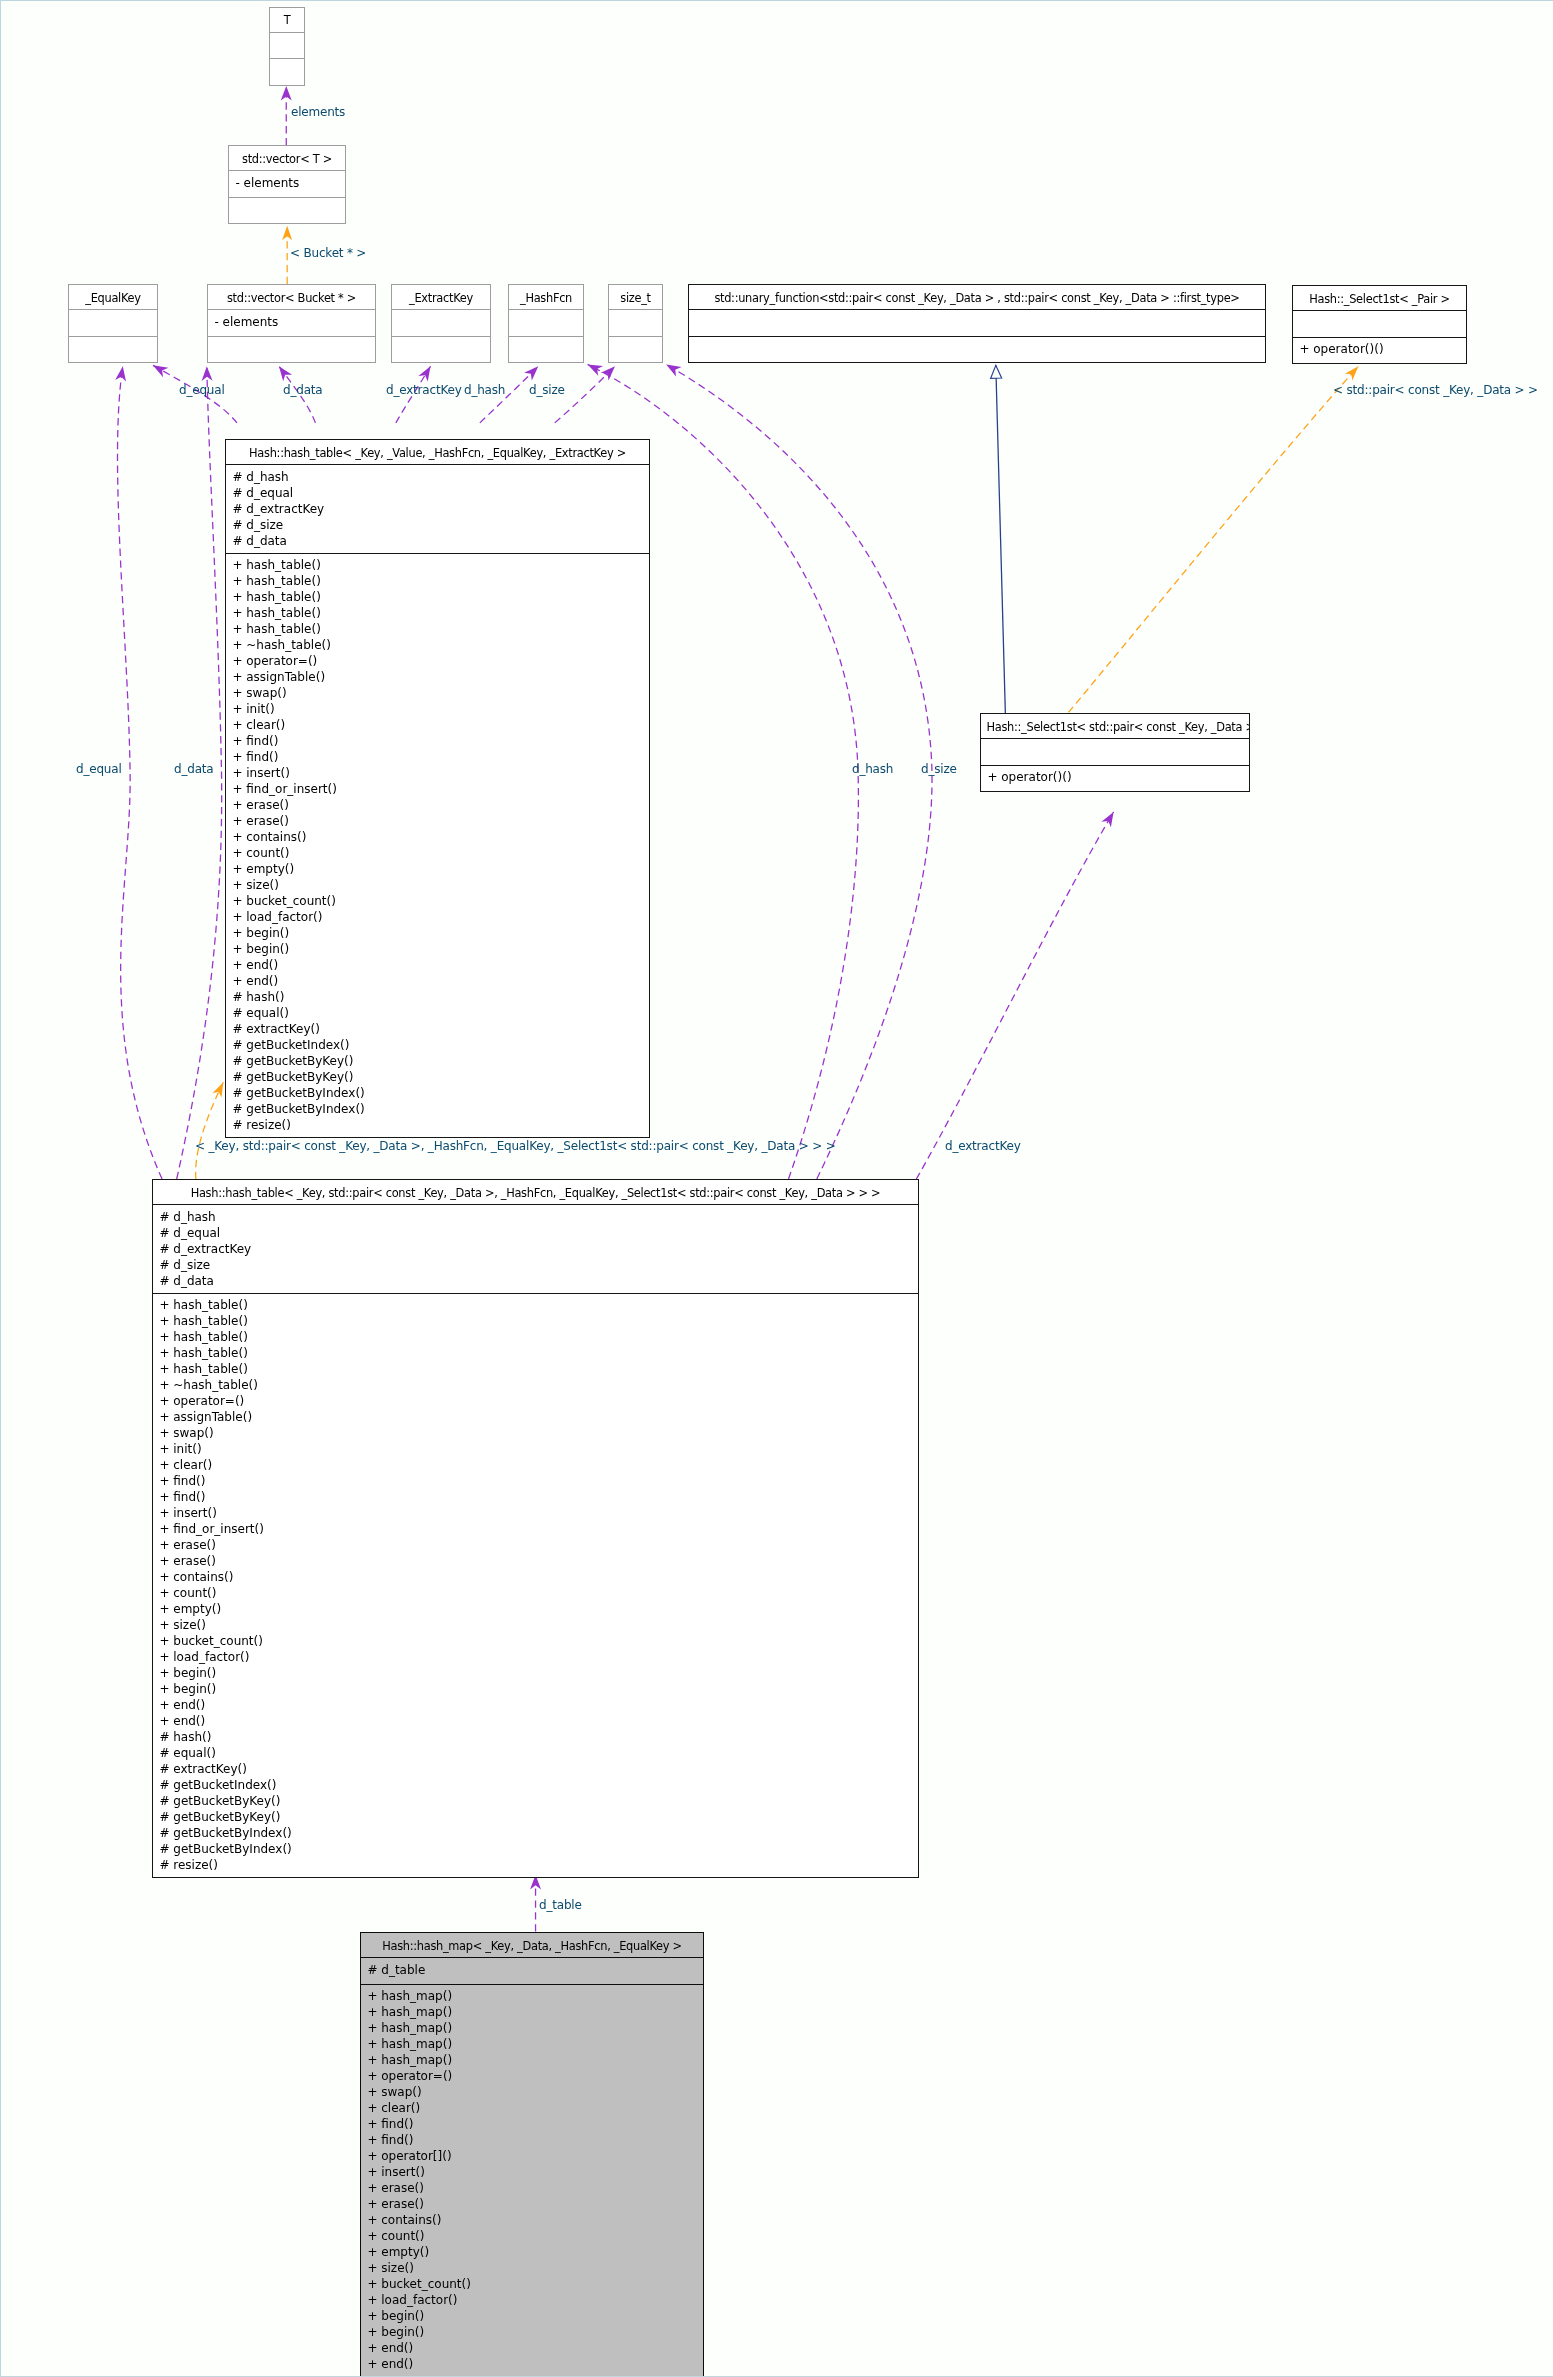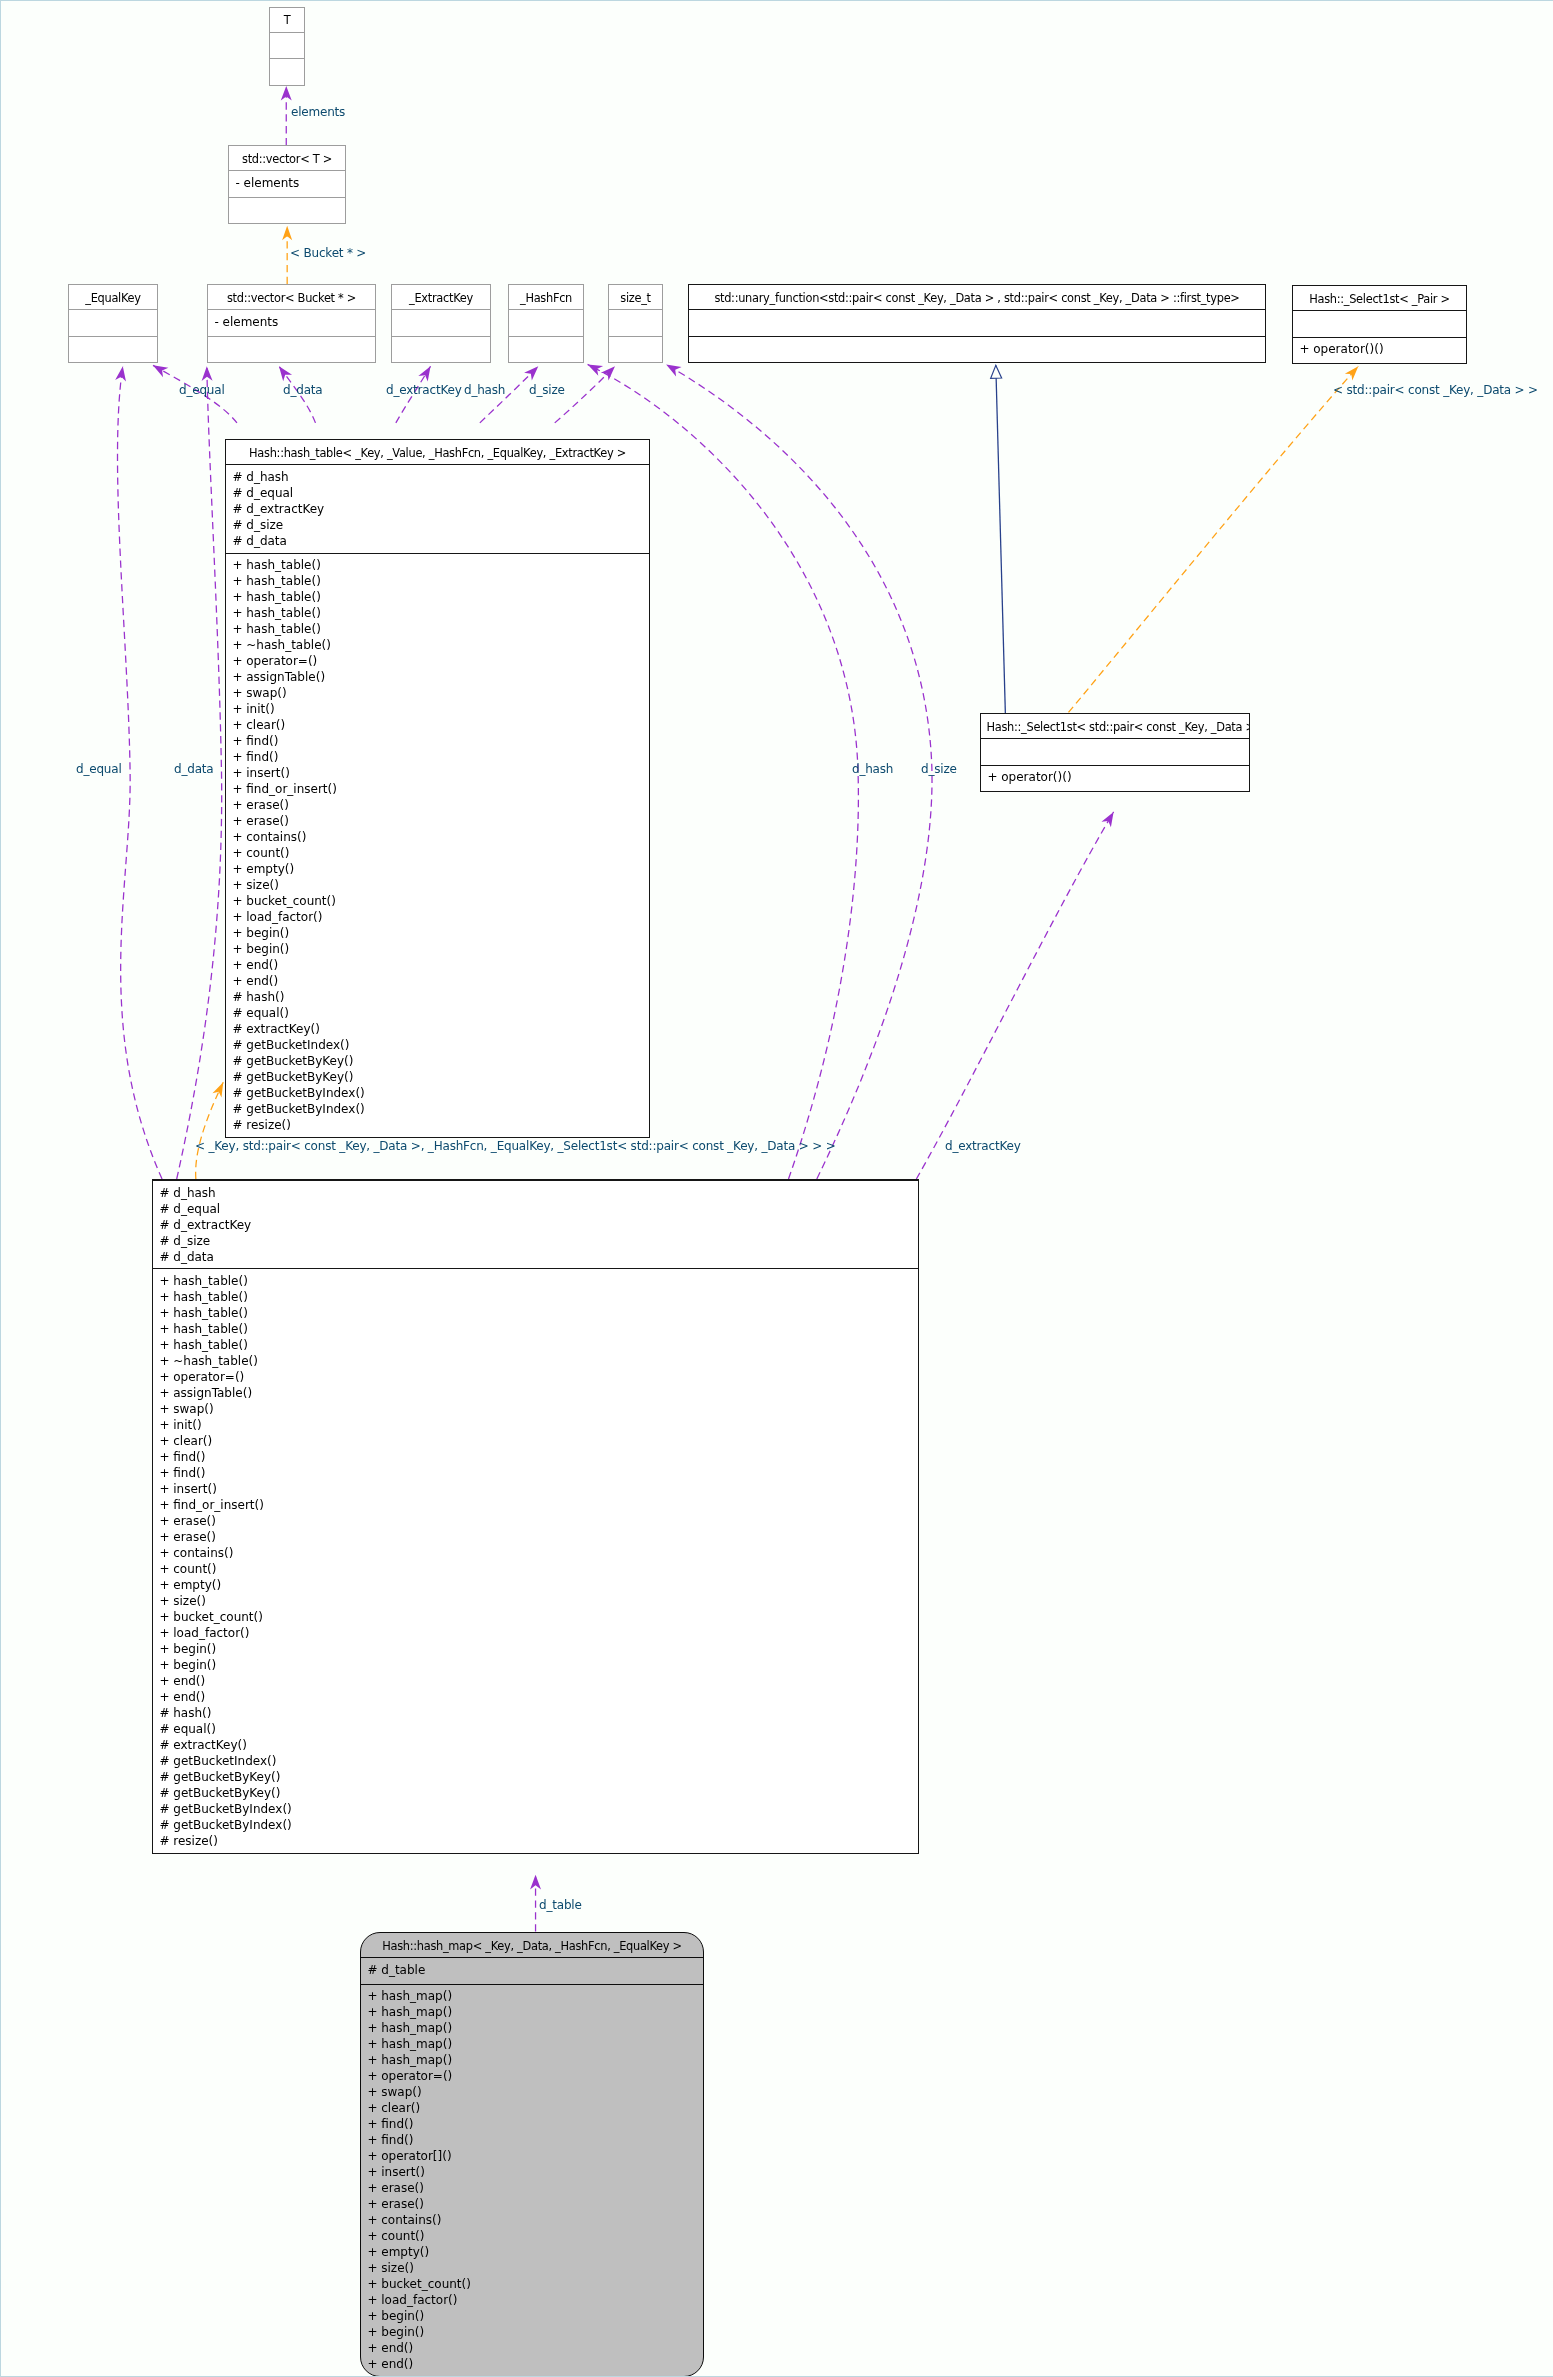--- a/index.html
+++ b/index.html
@@ -24,21 +24,21 @@
     position:absolute;
     --bc:#9d9d9d;
     background:#fff;
     border:0.9px solid var(--bc);
     color:#000;
     font-size:12px;
     line-height:16px;
     box-sizing:border-box;
   }
   .node.dark{--bc:#161616;}
-  .node.current{--bc:#0d0d0d;border-width:1.8px;background:var(--cg);border-radius:20px;}
+  .node.current{--bc:#0d0d0d;border-width:1.8px;background:var(--cg);}
   .node .title{
     padding:4.6px 5.5px 3.7px 5.5px;
     text-align:center;
     white-space:nowrap;
     overflow:hidden;
     letter-spacing:-0.3px;
     font-size:11.4px;
   }
   .node .sec{
     border-top:0.9px solid var(--bc);
@@ -206,20 +206,21 @@
 
   <div class="node dark" style="left:979px;top:712px;width:270px;">
     <div class="title">Hash::_Select1st&lt; std::pair&lt; const _Key, _Data &gt; &gt;</div>
     <div class="sec"></div>
     <div class="sec">
         <div class="m">+ operator()()</div>
       </div>
   </div>
 
   <div class="node dark" style="left:151px;top:1178px;width:767px;">
+    <div class="title">Hash::hash_table&lt; _Key, std::pair&lt; const _Key, _Data &gt;, _HashFcn, _EqualKey, _Select1st&lt; std::pair&lt; const _Key, _Data &gt; &gt; &gt;</div>
     <div class="sec">
         <div class="m"># d_hash</div>
         <div class="m"># d_equal</div>
         <div class="m"># d_extractKey</div>
         <div class="m"># d_size</div>
         <div class="m"># d_data</div>
       </div>
     <div class="sec">
         <div class="m">+ hash_table()</div>
         <div class="m">+ hash_table()</div>

